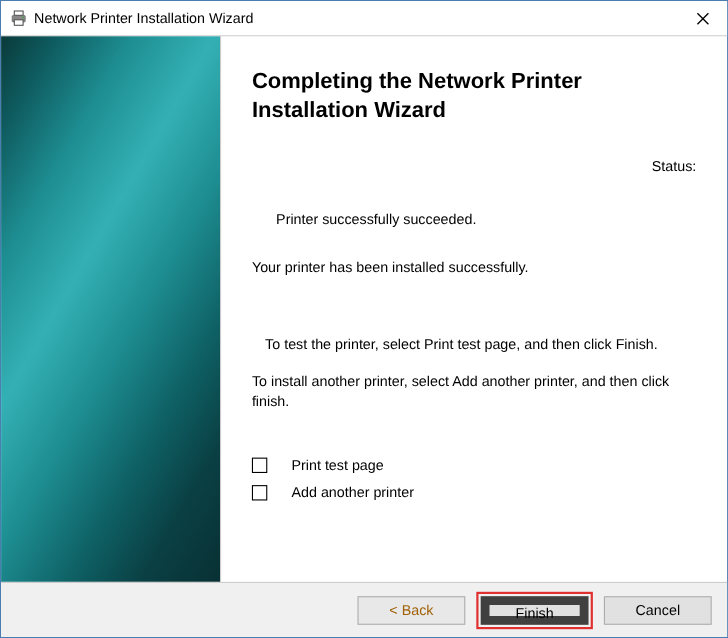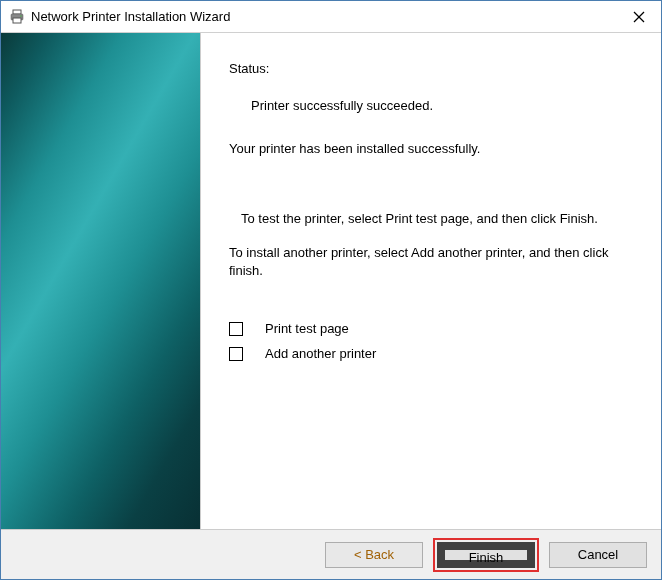--- a/index.html
+++ b/index.html
@@ -67,21 +67,21 @@
     display: flex;
     flex-direction: column;
   }
   .heading {
     font-size: 20px;
     font-weight: bold;
     color: #000;
     line-height: 1.3;
     margin-bottom: 30px;
   }
-  .status-label { margin-bottom: 22px; }
+  .status-label { margin-bottom: 34px; text-align: right; }
   .status-message { margin-left: 22px; margin-bottom: 28px; }
   .success-text { margin-bottom: 54px; }
   .instr1 { margin-bottom: 16px; line-height: 1.4; margin-left: 12px; }
   .instr2 { margin-bottom: 40px; line-height: 1.4; }
   .checkbox-row {
     display: flex;
     align-items: flex-end;
     margin-bottom: 10px;
     cursor: pointer;
     gap: 16px;
@@ -153,20 +153,21 @@
       <svg width="12" height="12" viewBox="0 0 12 12">
         <line x1="1" y1="1" x2="11" y2="11" stroke="#000" stroke-width="1.2"></line>
         <line x1="11" y1="1" x2="1" y2="11" stroke="#000" stroke-width="1.2"></line>
       </svg>
     </div>
   </div>
 
   <div class="body">
     <div class="sidebar-graphic"></div>
     <div class="content">
+      <div class="heading">Completing the Network Printer Installation Wizard</div>
       <div class="status-label">Status:</div>
       <div class="status-message">Printer successfully succeeded.</div>
       <div class="success-text">Your printer has been installed successfully.</div>
       <div class="instr1">To test the printer, select Print test page, and then click Finish.</div>
       <div class="instr2">To install another printer, select Add another printer, and then click finish.</div>
 
       <label class="checkbox-row">
         <span class="checkbox-box"></span>
         <span>Print test page</span>
       </label>

